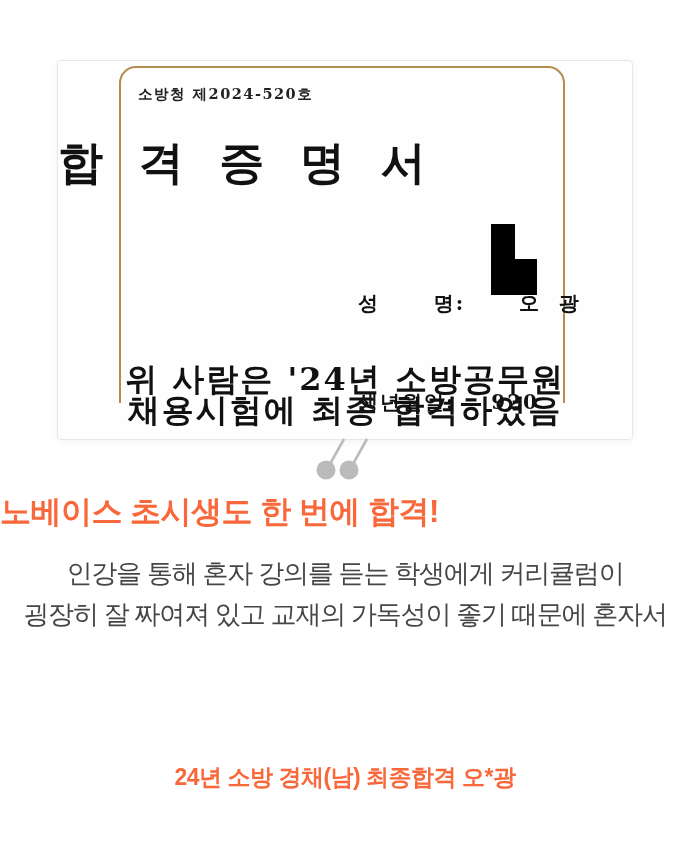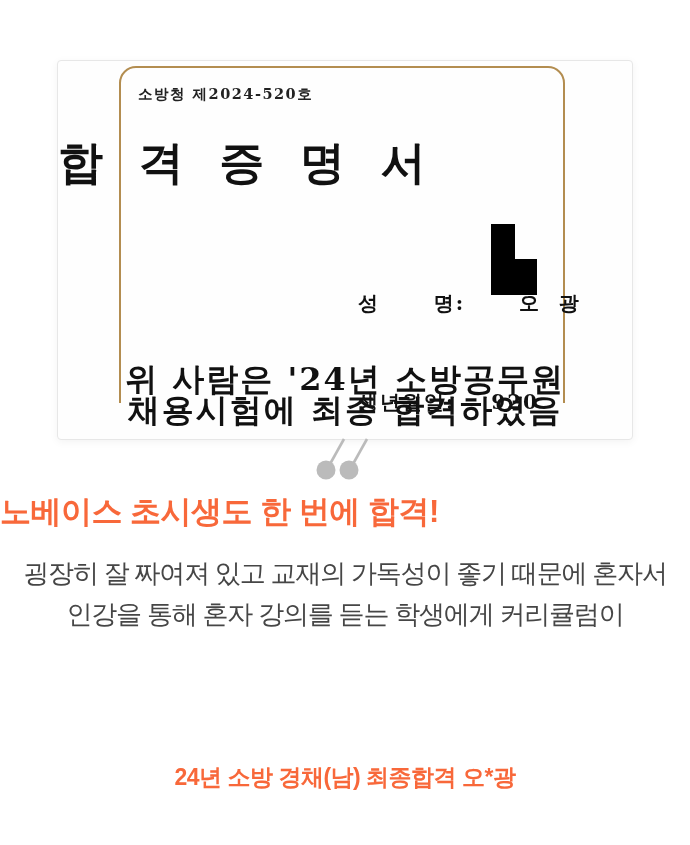--- a/index.html
+++ b/index.html
@@ -147,19 +147,19 @@
   <svg class="quote-icon" viewBox="0 0 66 46" xmlns="http://www.w3.org/2000/svg">
     <line x1="18" y1="28" x2="32" y2="3" stroke="#bbbbbb" stroke-width="2.6"></line>
     <line x1="41" y1="28" x2="55" y2="3" stroke="#bbbbbb" stroke-width="2.6"></line>
     <circle cx="14" cy="34" r="9.5" fill="#bbbbbb"></circle>
     <circle cx="37" cy="34" r="9.5" fill="#bbbbbb"></circle>
   </svg>
 
   <div class="headline">노베이스 초시생도 한 번에 합격!</div>
 
   <div class="quote-body">
+    <div>인강을 통해 혼자 강의를 듣는 학생에게 커리큘럼이</div>
     <div>굉장히 잘 짜여져 있고 교재의 가독성이 좋기 때문에 혼자서</div>
-    <div>인강을 통해 혼자 강의를 듣는 학생에게 커리큘럼이</div>
   </div>
 
   <div class="attribution">24년 소방 경채(남) 최종합격 오*광</div>
 
 </div>
 
 </body></html>

